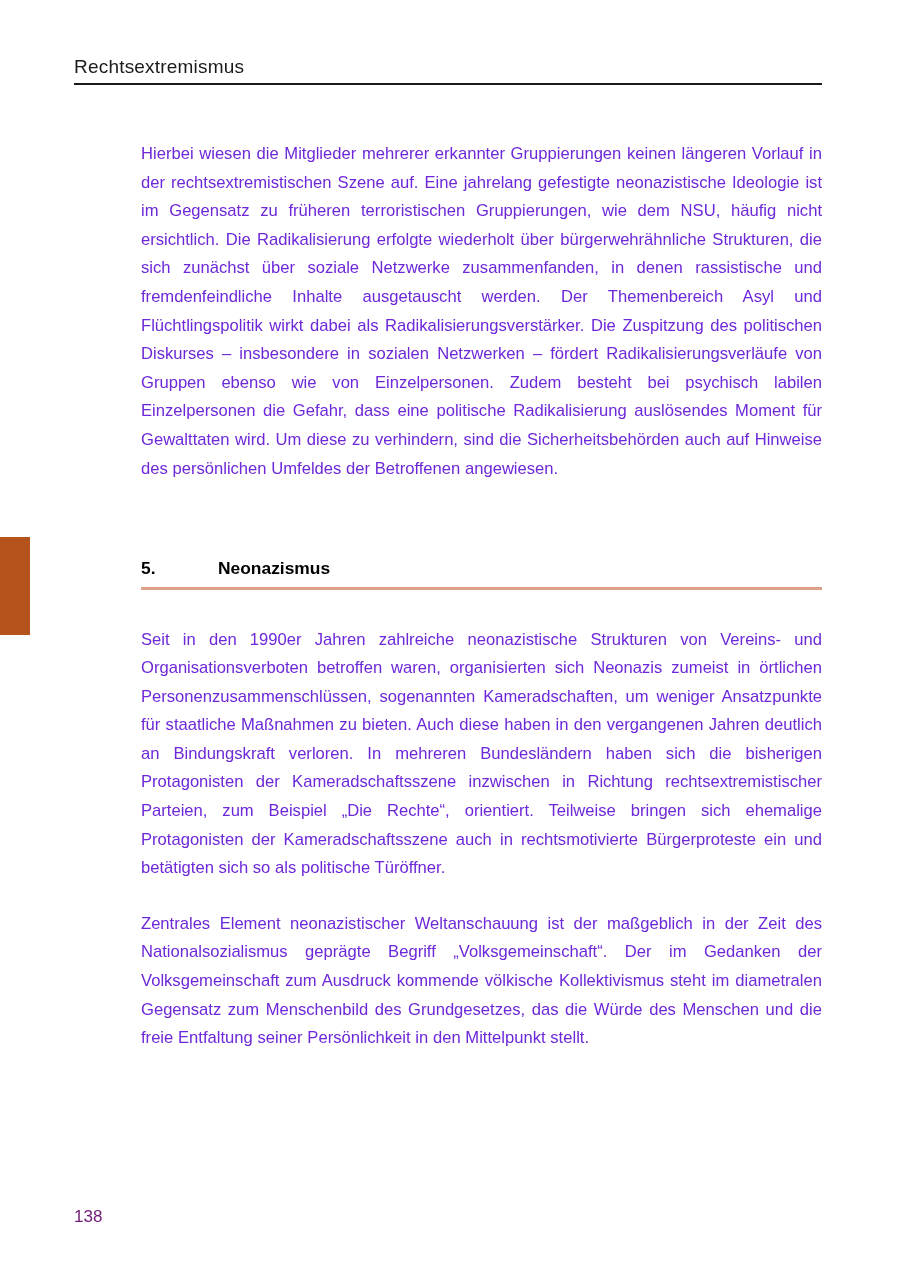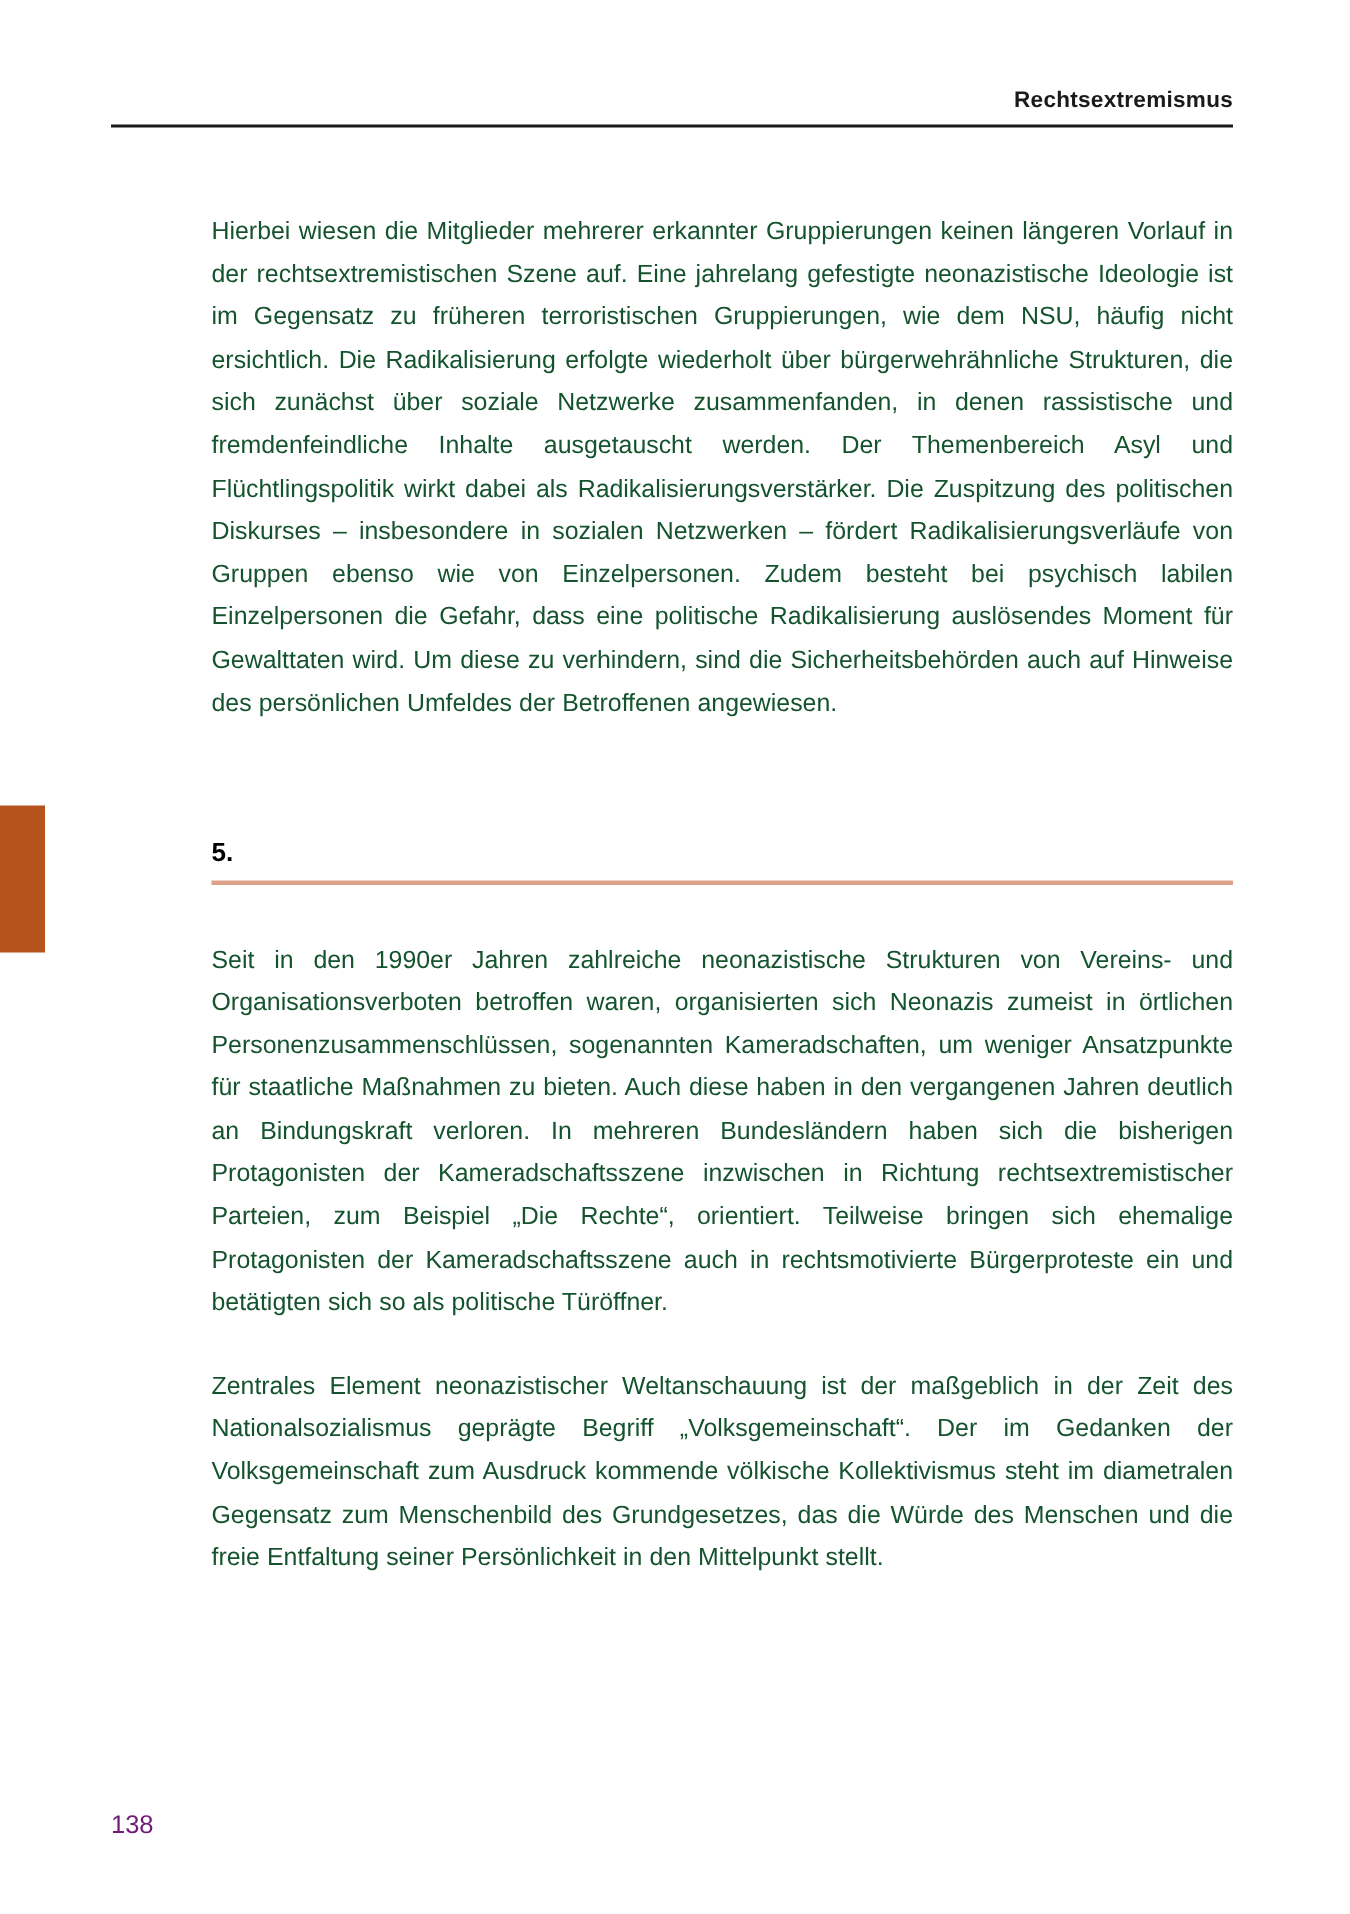--- a/index.html
+++ b/index.html
@@ -31,27 +31,26 @@
   }
 
   
   .running-head {
     position: absolute;
     left: 74px;
     top: 57px;
     width: 748px;
   }
   .running-head .rh-text {
-    font-size: 15px;
+    font-size: 19px;
     line-height: 20px;
     letter-spacing: 0.2px;
     color: #1a1a1a;
-    font-weight: 700;
+    font-weight: 400;
     display: block;
-    text-align: right;
   }
   .running-head .rh-rule {
     display: block;
     margin-top: 6px;
     height: 1.6px;
     background: #1a1a1a;
     width: 100%;
   }
 
   
@@ -61,21 +60,21 @@
     top: 140px;
     width: 681px;
   }
 
   p.body-par {
     margin: 0;
     font-size: 16.6px;
     line-height: 28.6px;
     text-align: justify;
     text-justify: inter-word;
-    color: #14532d;
+    color: #6d28d9;
     -webkit-hyphens: none;
     hyphens: none;
     word-spacing: 0.1px;
   }
 
   
   .section-heading {
     margin-top: 73px;
   }
   .section-heading .heading-row {
@@ -126,20 +125,21 @@
     <span class="rh-rule" style="background: rgb(26, 26, 26);"></span>
   </div>
 
   <div class="content">
 
     <p class="body-par">Hierbei wiesen die Mitglieder mehrerer erkannter Gruppierungen keinen längeren Vorlauf in der rechtsextremistischen Szene auf. Eine jahrelang gefestigte neonazistische Ideologie ist im Gegensatz zu früheren terroristischen Gruppierungen, wie dem NSU, häufig nicht ersichtlich. Die Radikalisierung erfolgte wiederholt über bürgerwehrähnliche Strukturen, die sich zunächst über soziale Netzwerke zusammenfanden, in denen rassistische und fremdenfeindliche Inhalte ausgetauscht werden. Der Themenbereich Asyl und Flüchtlingspolitik wirkt dabei als Radikalisierungsverstärker. Die Zuspitzung des politischen Diskurses – insbesondere in sozialen Netzwerken – fördert Radikalisierungsverläufe von Gruppen ebenso wie von Einzelpersonen. Zudem besteht bei psychisch labilen Einzelpersonen die Gefahr, dass eine politische Radikalisierung auslösendes Moment für Gewalttaten wird. Um diese zu verhindern, sind die Sicherheitsbehörden auch auf Hinweise des persönlichen Umfeldes der Betroffenen angewiesen.</p>
 
     <div class="section-heading">
       <div class="heading-row">
         <span class="sec-num">5.</span>
+        <span class="sec-title">Neonazismus</span>
       </div>
       <span class="heading-rule" style="background: rgb(221, 160, 137);"></span>
     </div>
 
     <div class="gap-after-heading"></div>
 
     <p class="body-par">Seit in den 1990er Jahren zahlreiche neonazistische Strukturen von Vereins- und Organisationsverboten betroffen waren, organisierten sich Neonazis zumeist in örtlichen Personenzusammenschlüssen, sogenannten Kameradschaften, um weniger Ansatzpunkte für staatliche Maßnahmen zu bieten. Auch diese haben in den vergangenen Jahren deutlich an Bindungskraft verloren. In mehreren Bundesländern haben sich die bisherigen Protagonisten der Kameradschaftsszene inzwischen in Richtung rechtsextremistischer Parteien, zum Beispiel „Die Rechte“, orientiert. Teilweise bringen sich ehemalige Protagonisten der Kameradschaftsszene auch in rechtsmotivierte Bürgerproteste ein und betätigten sich so als politische Türöffner.</p>
 
     <div class="par-gap"></div>
 

